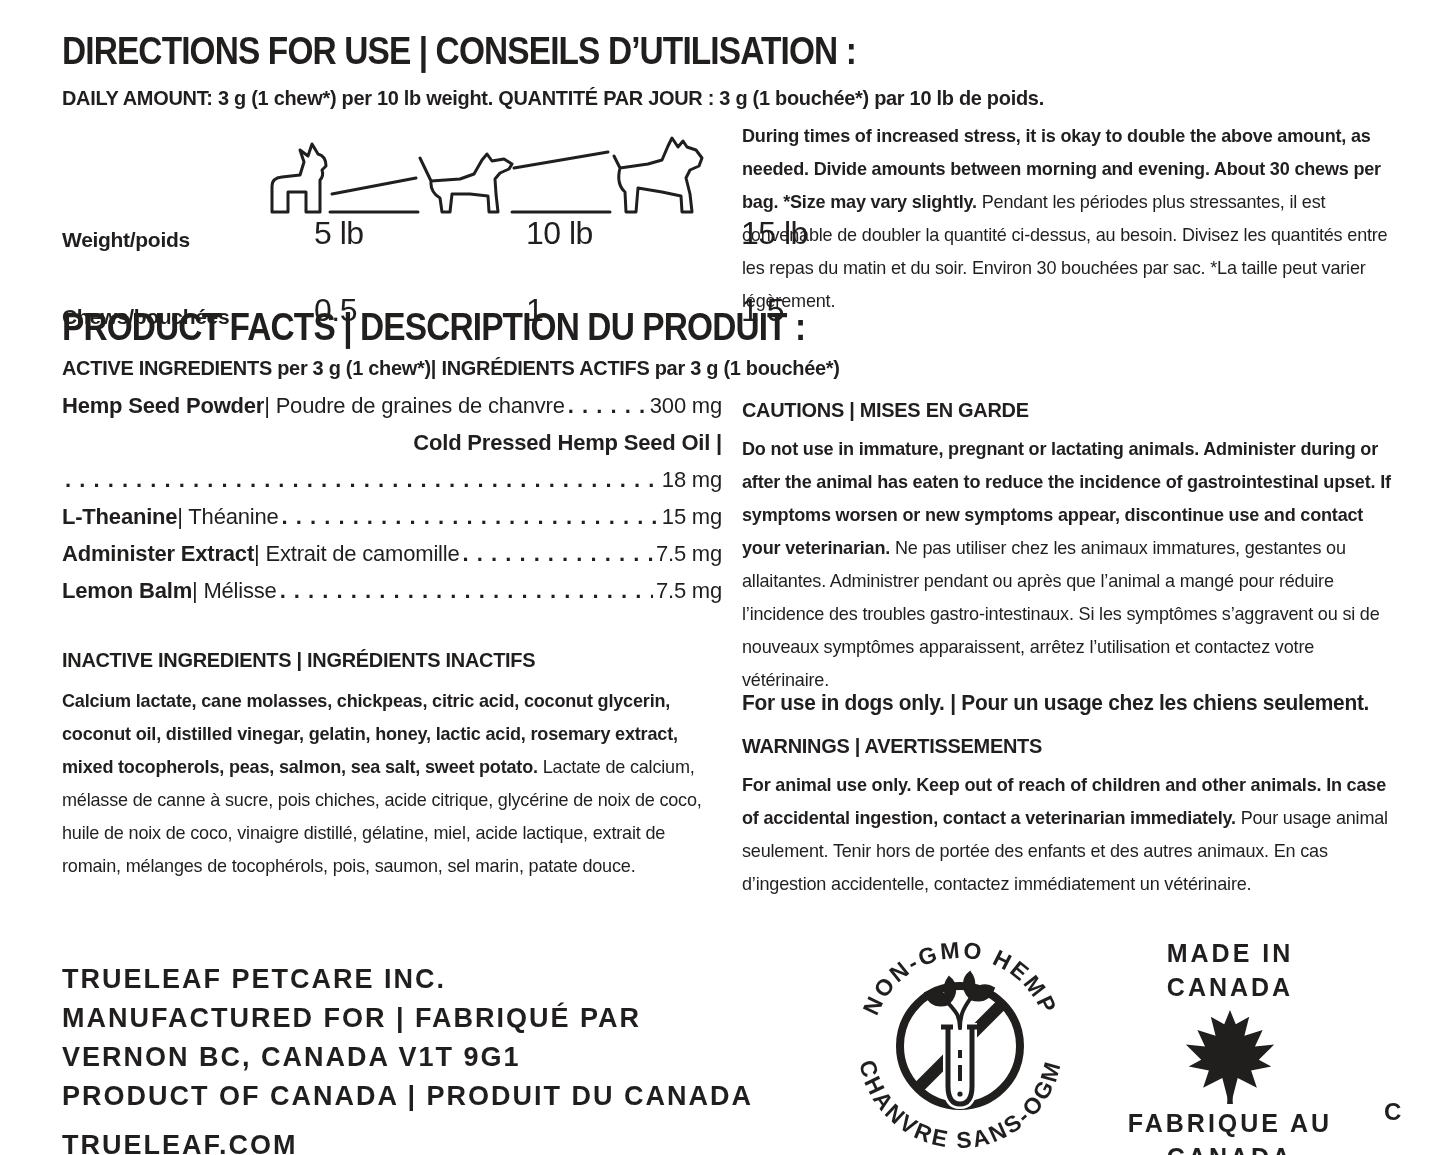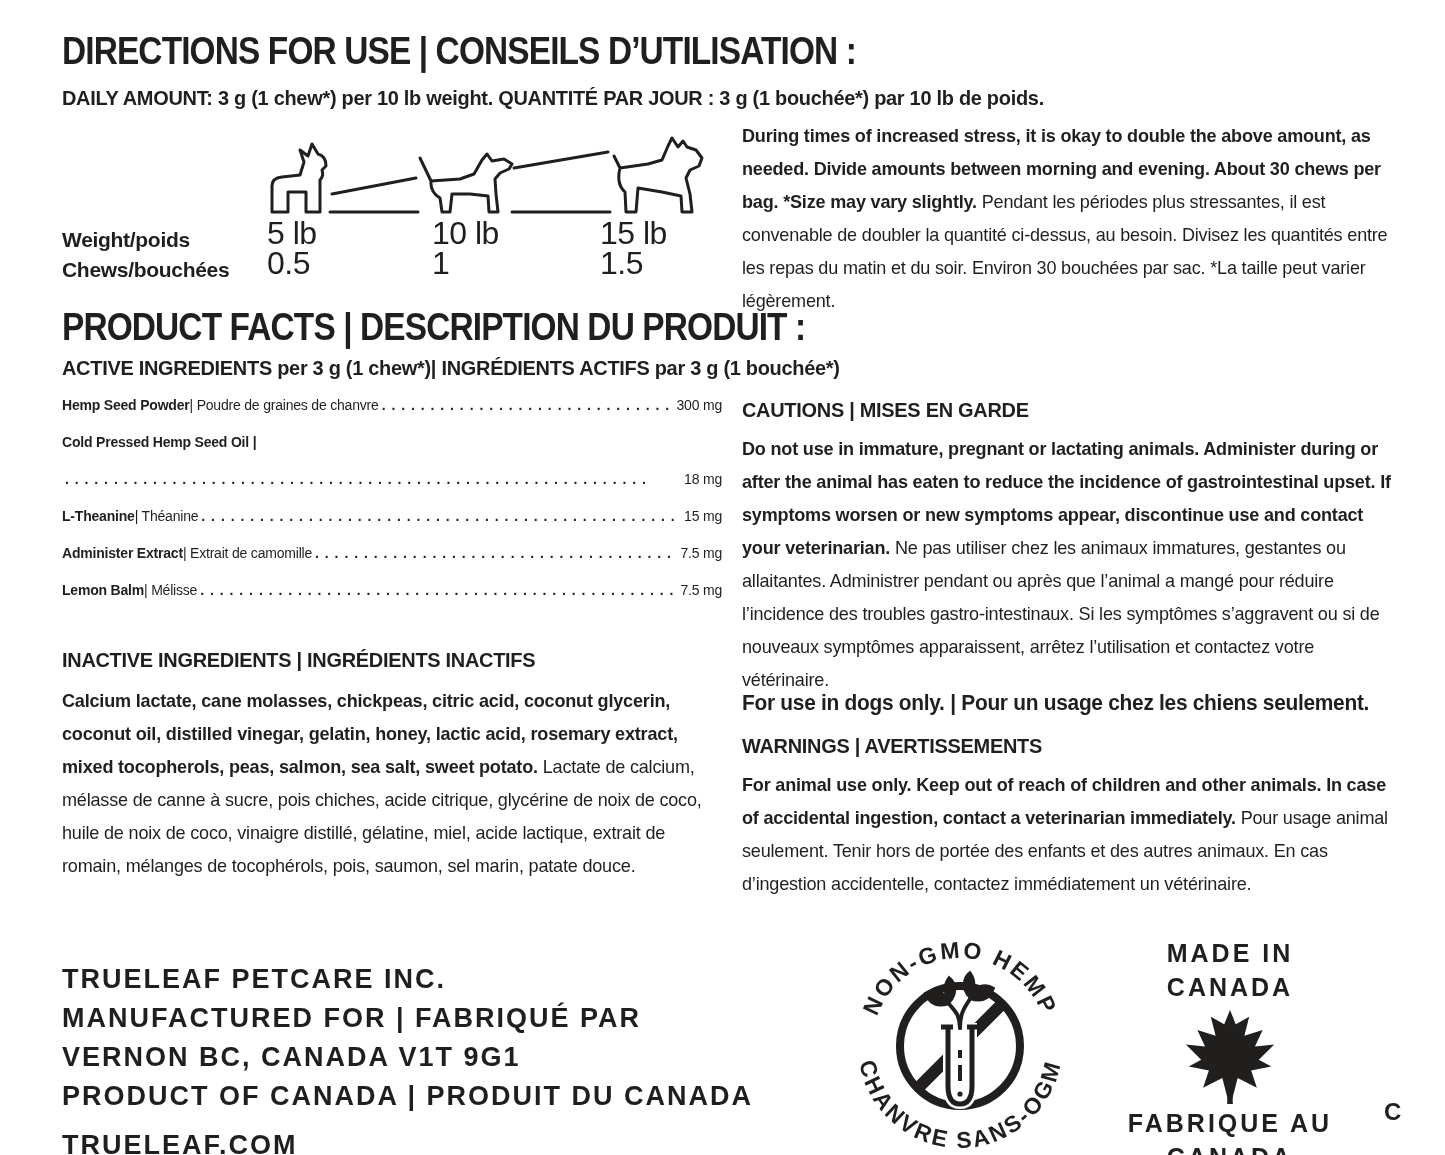--- a/index.html
+++ b/index.html
@@ -19,21 +19,21 @@
   .para b{font-weight:700;}
   .secthead{font-size:21px;font-weight:700;letter-spacing:-0.3px;white-space:nowrap;}
   
   .size-table{
     display:grid;grid-template-columns:205px 165px 168px 110px;
     grid-auto-rows:30px;align-items:end;
   }
   .size-table .lbl{font-size:21px;font-weight:700;letter-spacing:-0.3px;}
   .size-table .val{font-size:32px;font-weight:500;letter-spacing:-0.5px;}
   
-  .ai-list{width:660px;font-size:14px;letter-spacing:-0.2px;}
+  .ai-list{width:660px;font-size:22px;letter-spacing:-0.2px;text-align:right;}
   .ai-row{margin-bottom:14px;line-height:23px;}
   .ai-line{display:flex;align-items:baseline;width:100%;}
   .ai-en{font-weight:700;white-space:nowrap;}
   .ai-fr{white-space:nowrap;}
   .dots{flex:1 1 auto;overflow:hidden;white-space:nowrap;margin:0 3px;}
   .dots::after{content:". . . . . . . . . . . . . . . . . . . . . . . . . . . . . . . . . . . . . . . . . . . . . . . . . . . . . . . . . . . .";font-weight:700;letter-spacing:1px;}
   .ai-amt{font-weight:400;white-space:nowrap;}
   .two-line-top{margin-bottom:8px;}
   
   .mfr{font-size:27px;font-weight:700;letter-spacing:2px;line-height:39px;white-space:nowrap;}
@@ -57,21 +57,21 @@
   <line x1="72" y1="78" x2="160" y2="78"></line>
   <line x1="254" y1="78" x2="352" y2="78"></line>
 
   <path d="M14,78 V52 Q14,44 24,43 L42,41 L46,28 L42,16 L50,22 L54,10 L60,20 Q68,22 68,32 L64,36 Q66,42 62,46 L62,78 L48,78 L48,58 L30,58 L30,78 Z"></path>
 
   <path d="M162,24 L173,47 L202,45 L216,40 L224,26 L229,20 L234,27 L246,25 L254,30 L251,35 L242,39 L237,45 L238,60 L240,78 L231,78 L230,62 L212,60 L194,60 L192,78 L184,78 L182,64 Q172,58 173,47 Z"></path>
 
   <path d="M356,22 L362,34 L390,30 L404,26 L410,12 L414,4 L420,13 L425,7 L429,13 L438,16 L444,24 L441,32 L432,36 L428,44 L432,60 L434,78 L424,78 L423,62 L404,58 L380,54 L378,78 L368,78 L367,58 Q358,50 362,34 Z"></path>
 </svg>
 
-<div class="abs size-table" style="left:62px;top:222px;">
+<div class="abs size-table" style="left:62px;top:222px;gap:47px;">
   <div class="lbl">Weight/poids</div>
   <div class="val">5 lb</div>
   <div class="val">10 lb</div>
   <div class="val">15 lb</div>
   <div class="lbl">Chews/bouchées</div>
   <div class="val">0.5</div>
   <div class="val">1</div>
   <div class="val">1.5</div>
 </div>
 

